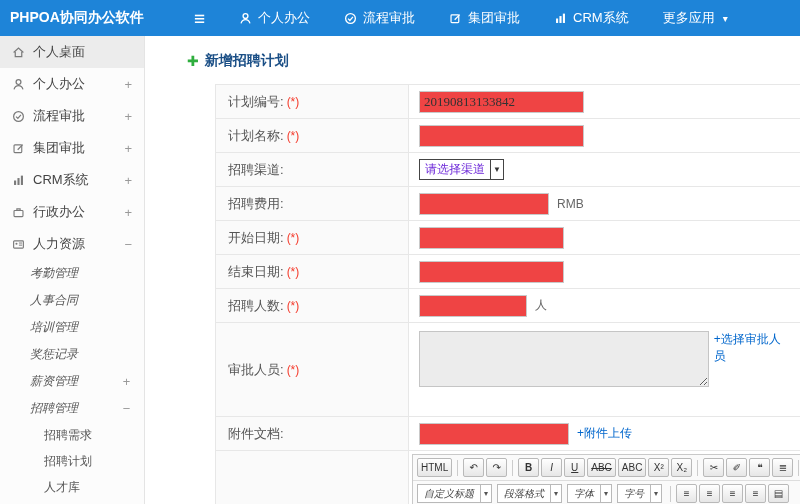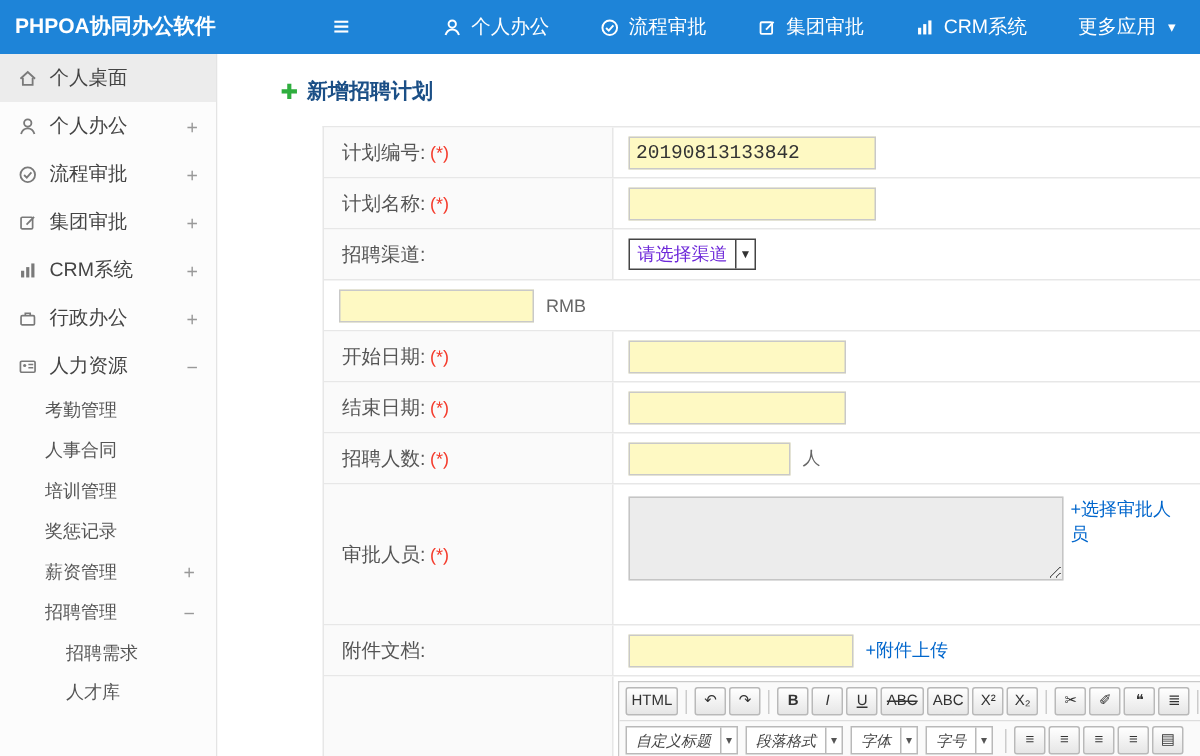--- a/index.html
+++ b/index.html
@@ -1,56 +1,56 @@
 <!DOCTYPE html>
 <html><head>
 <meta charset="utf-8">
 <style>
   html,body{margin:0;padding:0;width:800px;height:504px;overflow:hidden;
     font-family:"Liberation Sans","DejaVu Sans",sans-serif;background:#fff;}
   *{box-sizing:border-box;}
 
   
   .topbar{position:absolute;top:0;left:0;width:800px;height:36px;background:#1e84d8;
-    display:flex;align-items:center;color:#fff;gap:28px;}
+    display:flex;align-items:center;color:#fff;}
   .brand{width:152px;padding-left:10px;font-size:14px;font-weight:bold;white-space:nowrap;}
   .hamburger{margin-left:42px;font-size:19px;line-height:1;cursor:pointer;}
   .topnav{display:flex;align-items:center;margin-left:34px;gap:34px;}
   .nav-item{display:flex;align-items:center;gap:6px;font-size:13px;cursor:pointer;white-space:nowrap;}
   .nav-icon{display:inline-flex;color:#fff;}
   .nav-caret{font-size:10px;margin-left:2px;}
 
   
   .sidebar{position:absolute;top:36px;left:0;width:145px;bottom:0;background:#fcfcfc;
     border-right:1px solid #e4e4e4;overflow:hidden;}
   .side-item{height:32px;display:flex;align-items:center;padding:12px 12px;font-size:13px;color:#444;cursor:pointer;}
   .side-item.active{background:#ececec;}
   .side-icon{display:inline-flex;color:#7a7a7a;margin-right:8px;}
   .toggle{margin-left:auto;color:#999;font-size:13px;}
   .sub-item{height:27px;display:flex;align-items:center;padding-left:30px;padding-right:14px;
-    font-size:12px;color:#555;cursor:pointer;}
+    font-size:12px;color:#555;cursor:pointer;font-style:italic;}
   .subsub-item{height:26px;display:flex;align-items:center;padding-left:44px;
     font-size:12px;color:#555;cursor:pointer;}
 
   
   .main{position:absolute;left:145px;top:36px;right:0;bottom:0;background:#fff;overflow:hidden;}
   .page-title{display:flex;align-items:center;gap:6px;padding:16px 0 14px 42px;}
   .plus{color:#2fae3e;font-size:14px;font-weight:bold;}
   .title-text{font-size:14px;font-weight:bold;color:#1b4f86;}
 
   .form{margin-left:70px;border-top:1px solid #e7e7e7;border-left:1px solid #e7e7e7;}
   .form-row{display:flex;border-bottom:1px solid #e7e7e7;min-height:34px;}
   .lbl{width:193px;flex:none;background:#fafafa;border-right:1px solid #e7e7e7;
     display:flex;align-items:center;padding-left:12px;font-size:13px;color:#555;}
   .star{color:#f43b2c;font-size:12px;margin-left:3px;}
   .val{flex:1;display:flex;align-items:center;padding:4px 10px;gap:8px;font-size:12px;color:#666;}
   .val.col{flex-direction:row;align-items:flex-start;gap:5px;padding:8px 10px 4px;}
 
   input.txt{height:22px;border:1px solid #c9c9c9;font-size:13px;padding:0 4px;
-    font-family:Liberation Mono, monospace;color:#333;background:#fef9c3;outline:none;}
+    font-family:Liberation Serif, serif;color:#333;background:#ef4444;outline:none;}
   .w165{width:165px}.w130{width:130px}.w145{width:145px}.w108{width:108px}.w150{width:150px}
 
   .sel{display:inline-flex;align-items:stretch;border:1px solid #444;height:21px;background:#fff;cursor:pointer;}
   .sel-text{padding:0 5px;font-size:12px;color:#6d28d9;display:flex;align-items:center;}
   .sel-arrow{border-left:1px solid #444;padding:0 2px;font-size:8px;color:#333;display:flex;align-items:center;}
 
   textarea.ta{width:300px;height:56px;background:#ececec;border:1px solid #c5c5c5;
     font-family:inherit;font-size:12px;color:#333;}
   .lnk{color:#0066cc;font-size:12px;text-decoration:none;cursor:pointer;}
 
@@ -218,20 +218,23 @@
   </div>
   <div class="sub-item">
     <span>招聘管理</span>
     <span class="toggle">−</span>
   </div>
 
   <div class="subsub-item">
     <span>招聘需求</span>
   </div>
   <div class="subsub-item">
+    <span>招聘计划</span>
+  </div>
+  <div class="subsub-item">
     <span>人才库</span>
   </div>
 </div>
 
 <div class="main">
   <div class="page-title">
     <span class="plus">✚</span>
     <span class="title-text">新增招聘计划</span>
   </div>
 
@@ -263,20 +266,23 @@
       </div>
       <div class="val">
         <div class="sel">
           <span class="sel-text">请选择渠道</span>
           <span class="sel-arrow">▼</span>
         </div>
       </div>
     </div>
 
     <div class="form-row">
+      <div class="lbl">
+        <span>招聘费用:</span>
+      </div>
       <div class="val">
         <input class="txt w130" style="">
         <span>RMB</span>
       </div>
     </div>
 
     <div class="form-row">
       <div class="lbl">
         <span>开始日期:</span>
         <span class="star">(*)</span>

